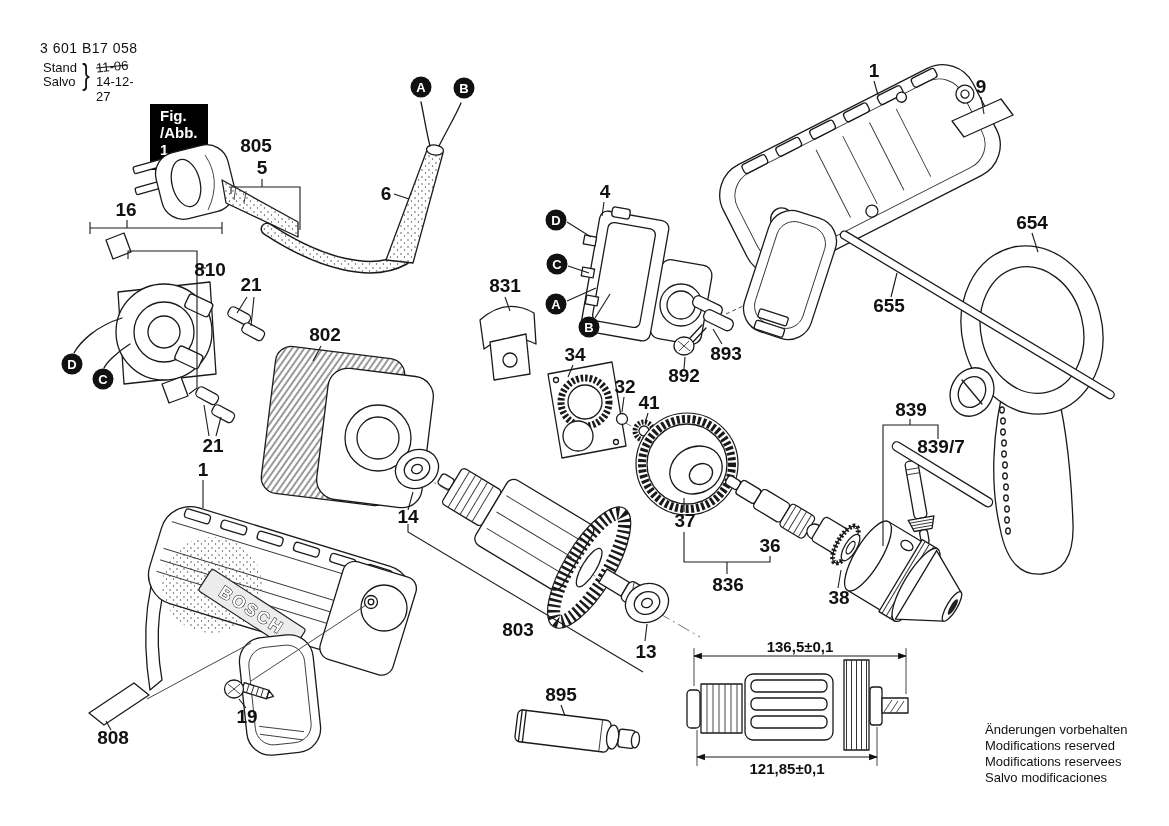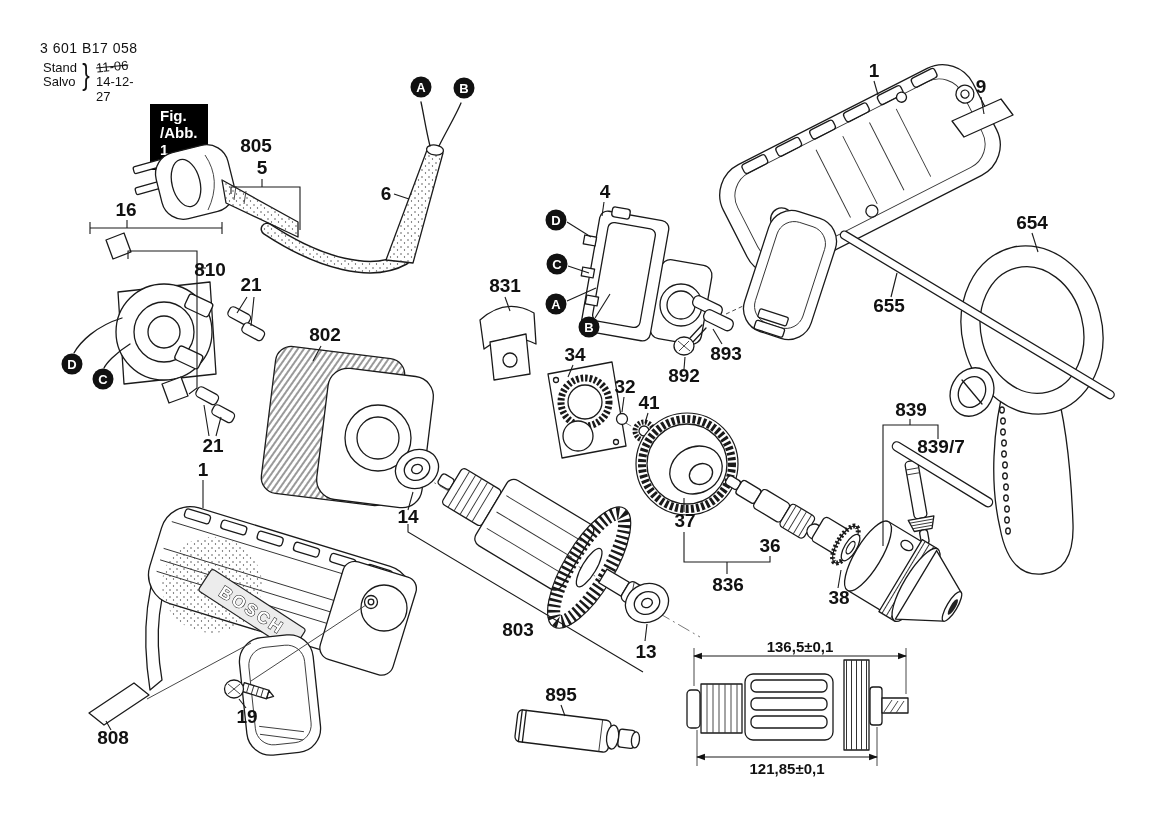--- a/index.html
+++ b/index.html
@@ -42,20 +42,26 @@
       <div>Salvo</div>
     </div>
     <div class="brace">}</div>
     <div class="dates">
       <div><span class="struck">11-06</span></div>
       <div>14-12-27</div>
     </div>
     <div class="figbox">Fig. /Abb. 1</div>
   </div>
 
+  <div class="footer">
+    <div>Änderungen vorbehalten</div>
+    <div>Modifications reserved</div>
+    <div>Modifications reservees</div>
+    <div>Salvo modificaciones</div>
+  </div>
 
   <svg width="1169" height="826" viewBox="0 0 1169 826">
     <defs>
       <pattern id="dots" width="7" height="7" patternUnits="userSpaceOnUse">
         <circle cx="2" cy="2" r=".75" fill="#444"></circle>
           <circle cx="5.5" cy="5" r=".65" fill="#444"></circle>
       </pattern>
       <pattern id="hatch" width="5" height="5" patternUnits="userSpaceOnUse" patternTransform="rotate(28)">
         <line x1="1" y1="0" x2="1" y2="5" stroke="#333" stroke-width="1"></line>
       </pattern>

